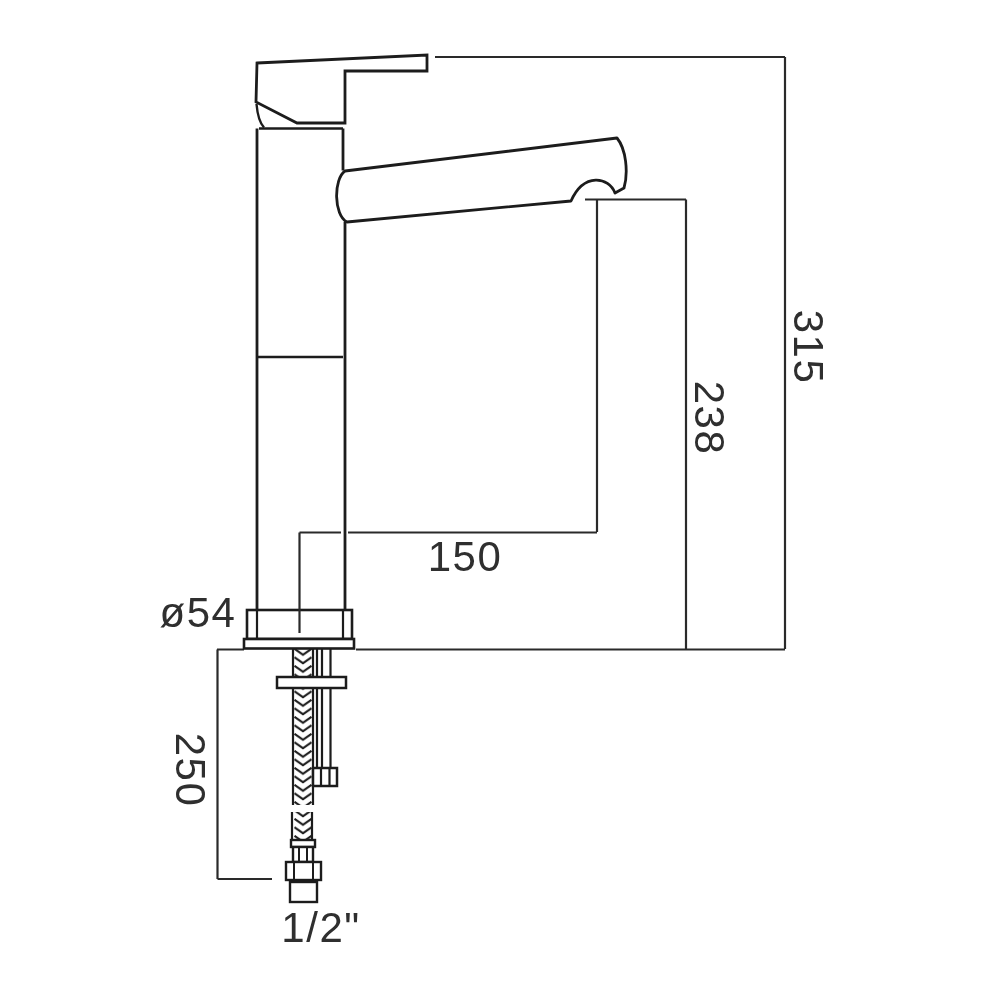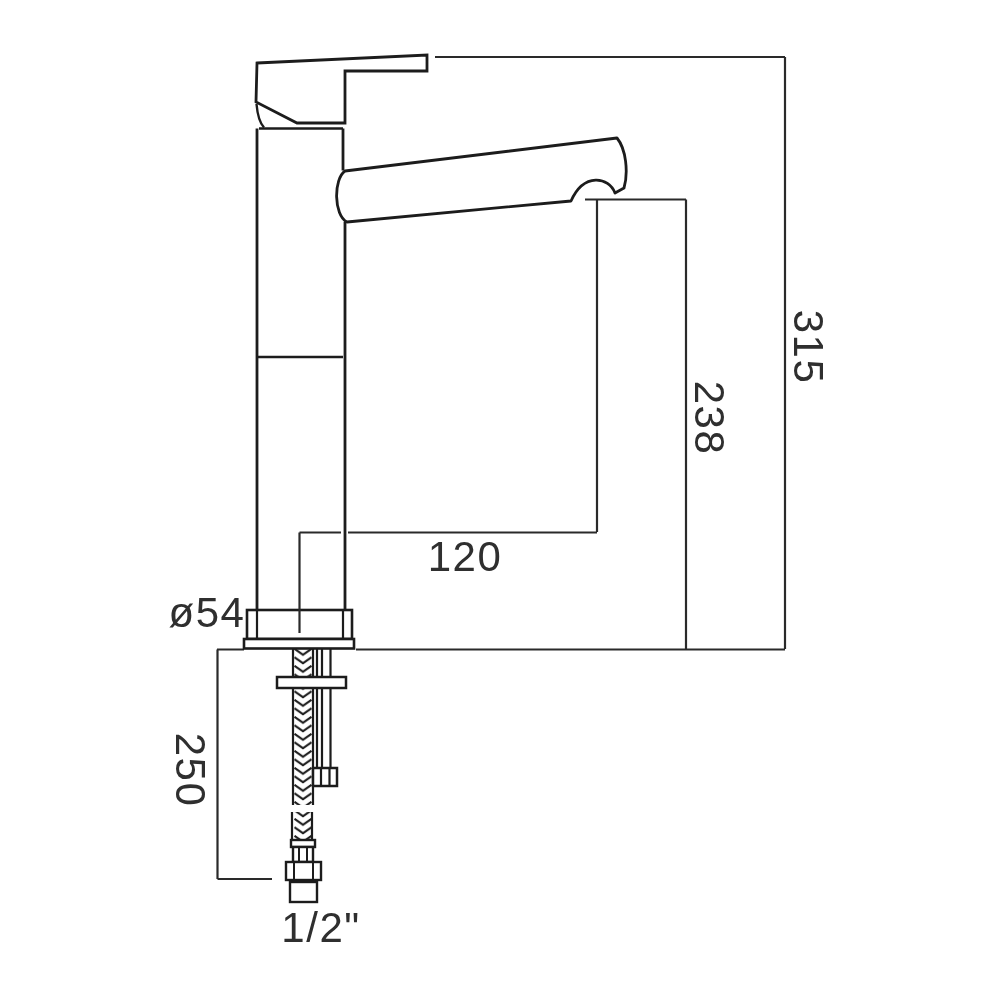--- a/index.html
+++ b/index.html
@@ -87,21 +87,21 @@
     <g stroke="#1c1c1c" stroke-width="2.8" fill="#ffffff" stroke-linejoin="miter">
       <path d="M257,63 L427,55 L427,71 L345,71 L345,123 L297,123 L256,102 Z"></path>
       <path d="M256.5,104 Q258,121 264,127.5" fill="none" stroke-width="2.4"></path>
     </g>
   </svg>
 
   <div class="dim rot" style="left:808px;top:347px">315</div>
 
   <div class="dim rot" style="left:709px;top:418px">238</div>
 
-  <div class="dim" style="left:465px;top:557px">120</div>
+  <div class="dim" style="left:465px;top:557px">150</div>
 
-  <div class="dim" style="left:207px;top:613px">ø54</div>
+  <div class="dim" style="left:198px;top:613px">ø54</div>
 
   <div class="dim rot" style="left:190px;top:770px">250</div>
 
   <div class="dim" style="left:321px;top:928px">1/2"</div>
 
 </div>
 
 </body></html>

